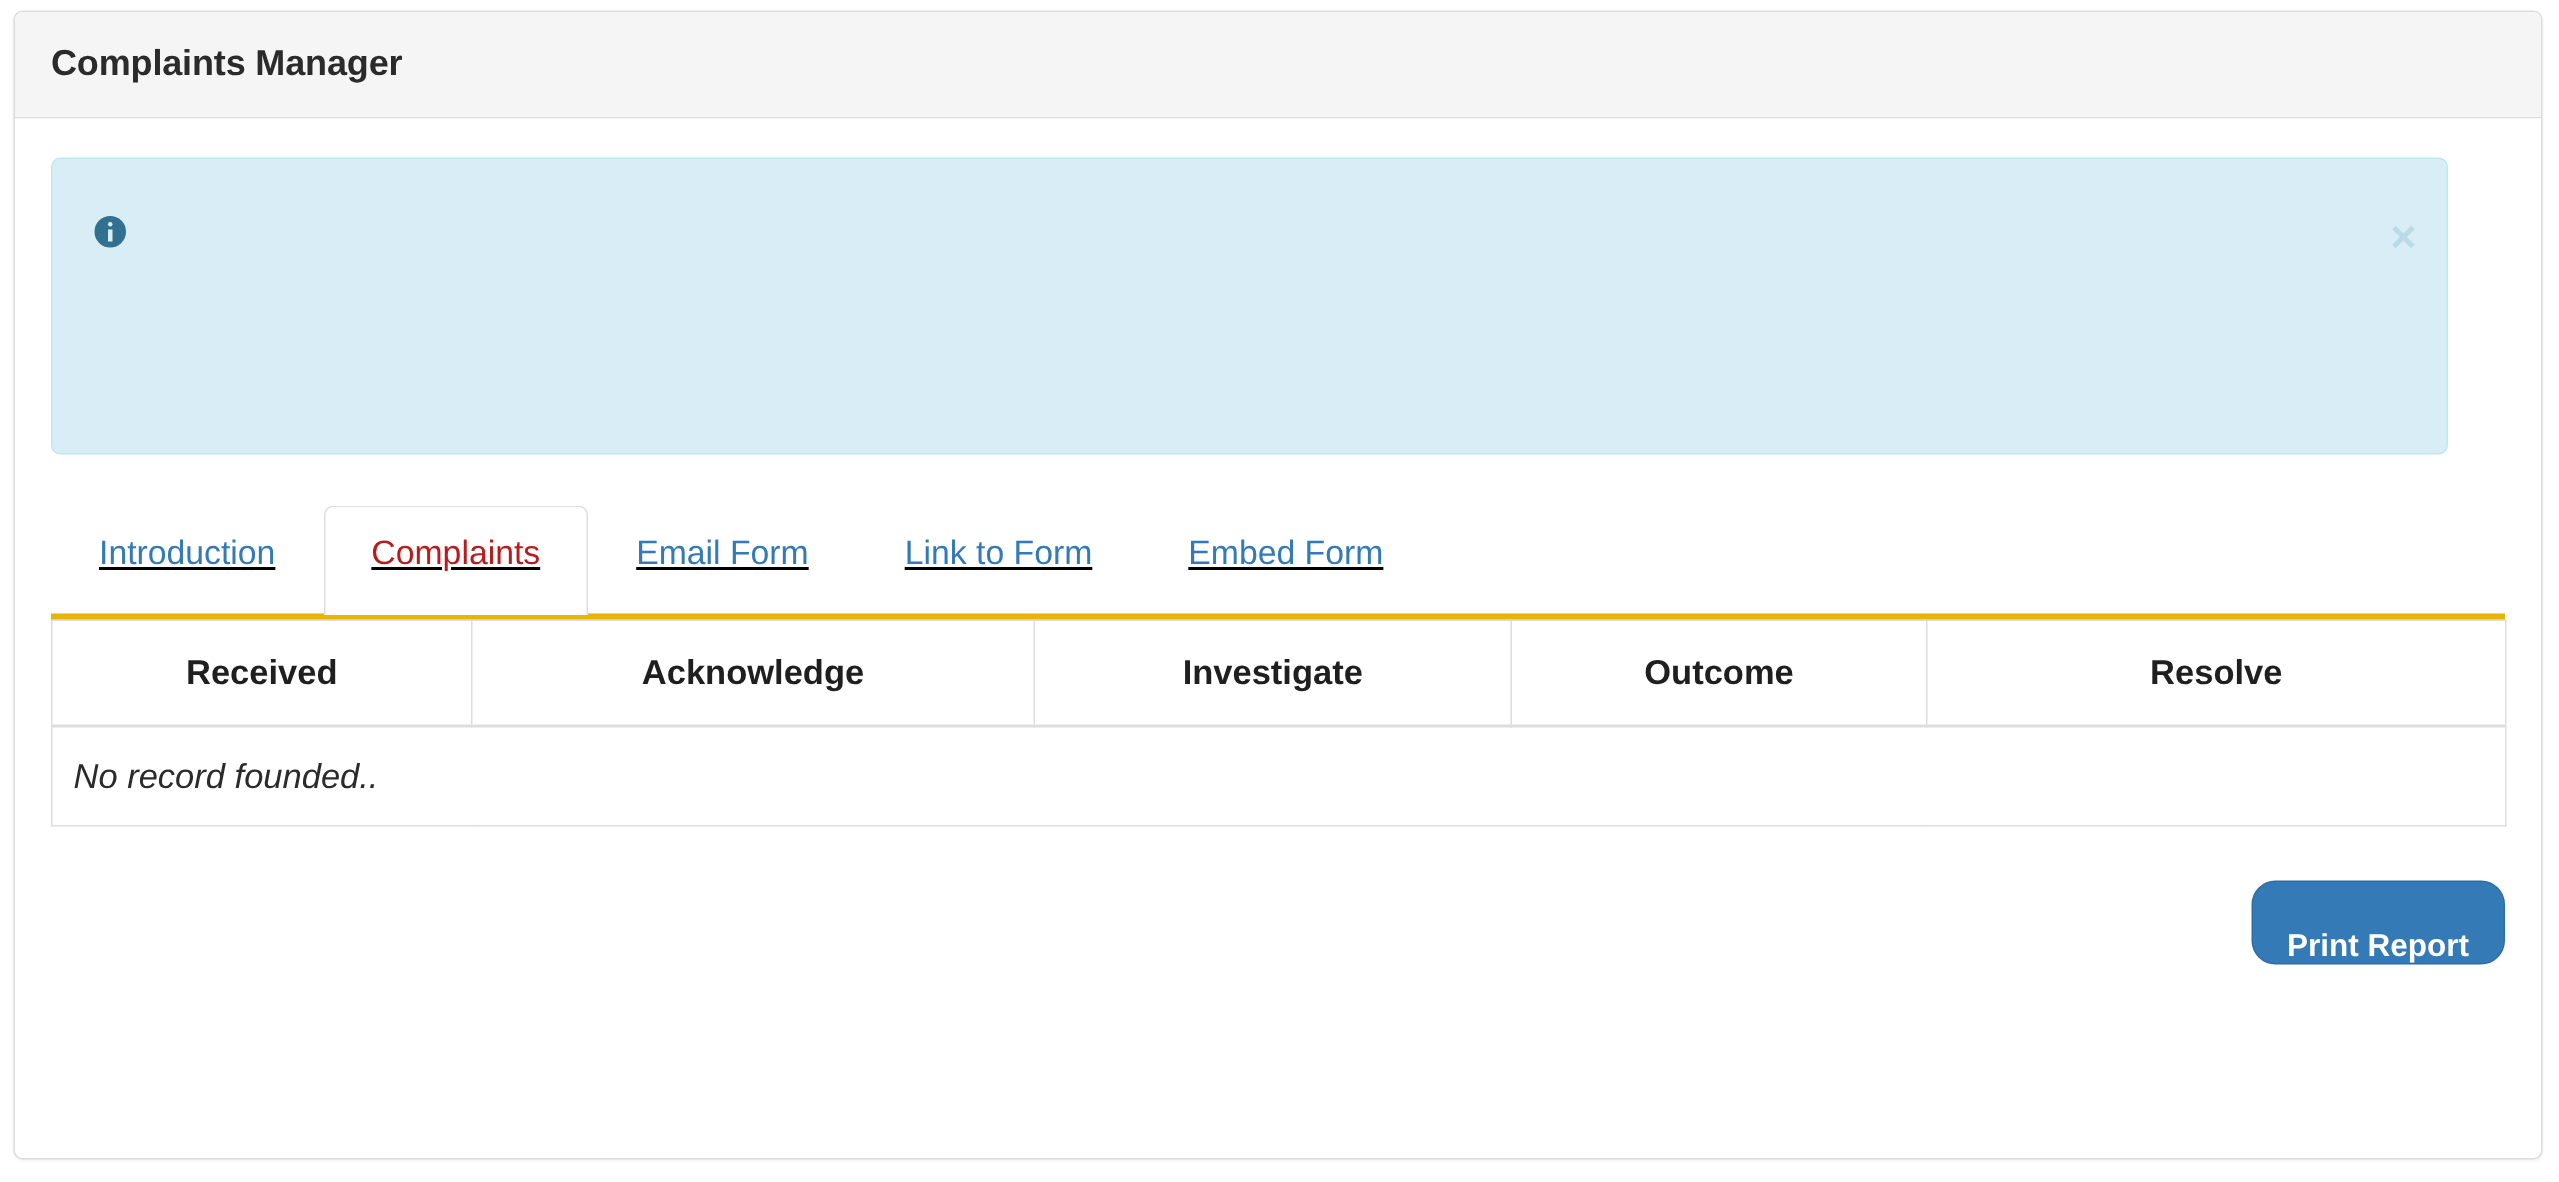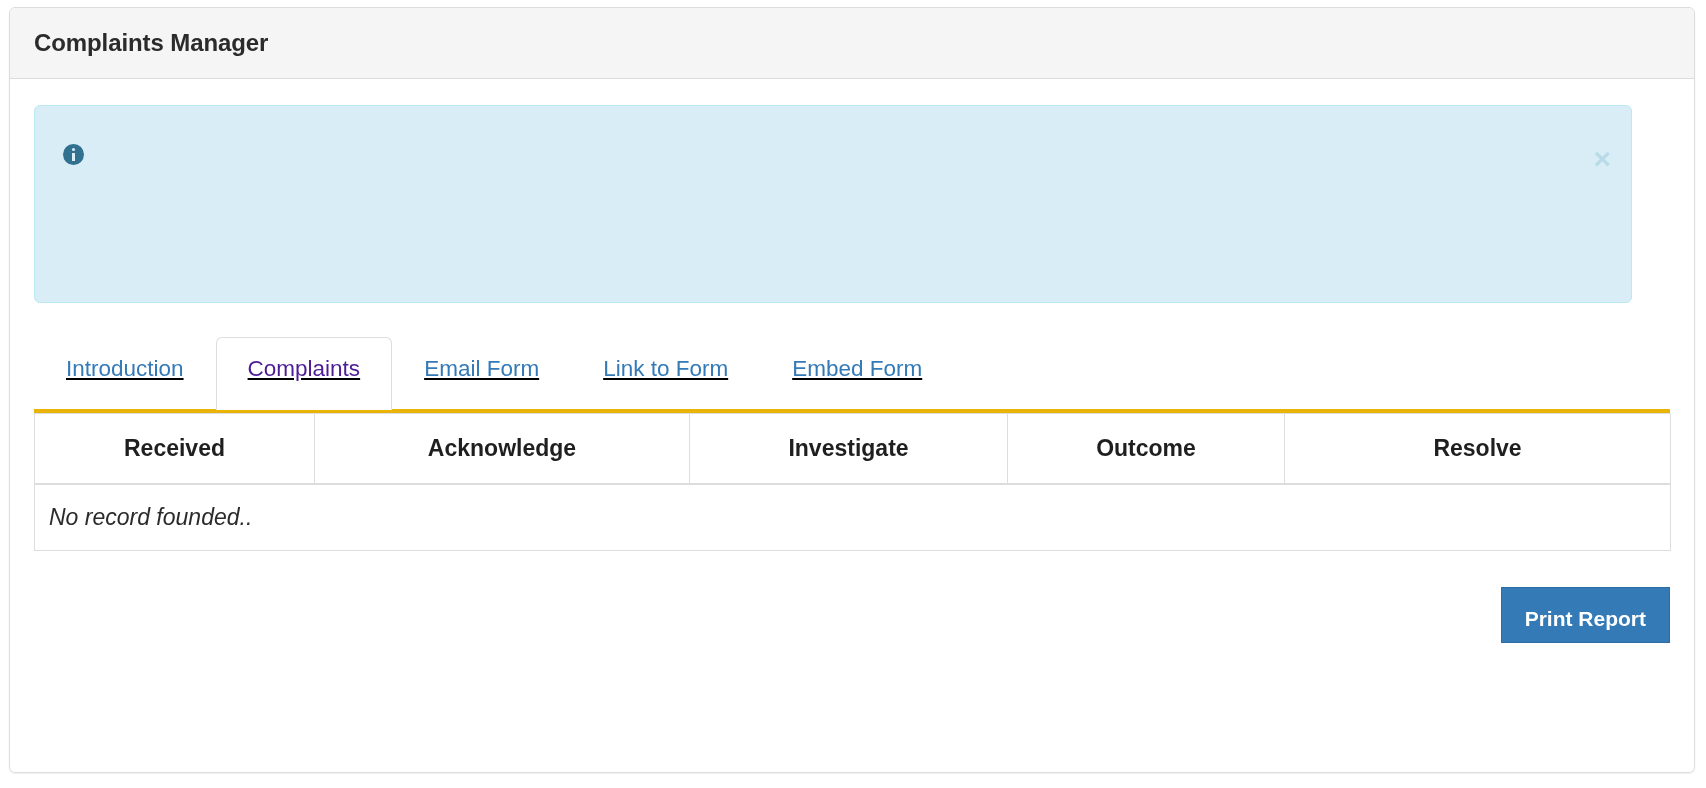--- a/index.html
+++ b/index.html
@@ -138,21 +138,21 @@
     text-decoration: none;
     border: 1px solid transparent;
     border-radius: 6px 6px 0 0;
     box-sizing: border-box;
     height: 72px;
     cursor: pointer;
     white-space: nowrap;
     background: transparent;
   }
   .tab.active {
-    color: #4c1d95;
+    color: #b91c1c;
     background: #ffffff;
     border: 1px solid #dddddd;
     border-bottom-color: #ffffff;
     margin-bottom: -1px;
     height: 73px;
     cursor: default;
   }
 
   
   .table-wrap {
@@ -200,24 +200,24 @@
     display: flex;
     justify-content: flex-end;
   }
   .btn-print {
     background: #337ab7;
     border: 1px solid #2e6da4;
     color: #ffffff;
     font-size: 21px;
     font-weight: bold;
     font-family: "Liberation Sans", sans-serif;
-    padding: 4px 23px;
+    padding: 16px 23px;
     height: 56px;
     line-height: 54px;
-    border-radius: 0;
+    border-radius: 16px;
     cursor: pointer;
     white-space: nowrap;
   }
 </style>
 </head>
 <body>
 
 <div class="panel">
 
   <div class="panel-heading">

